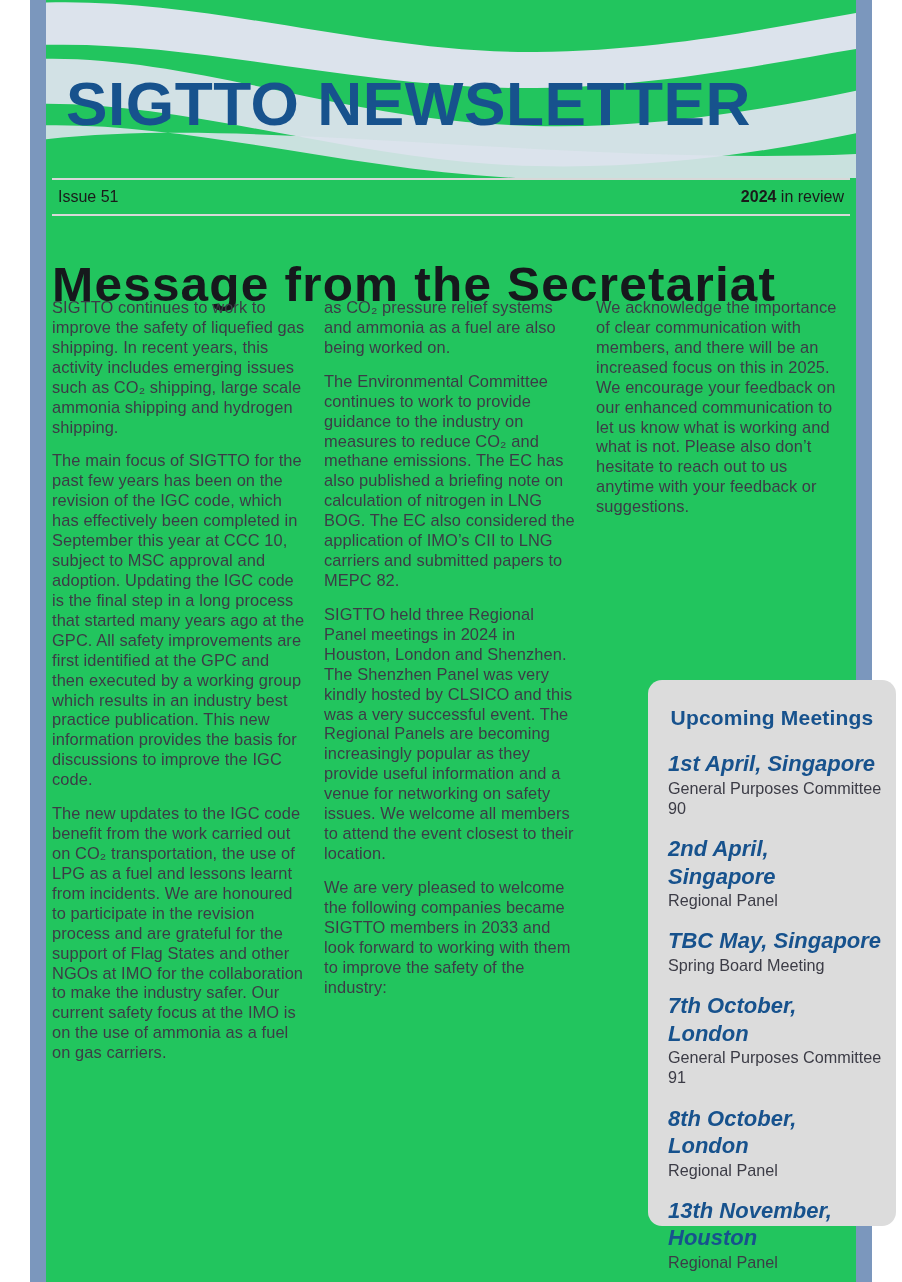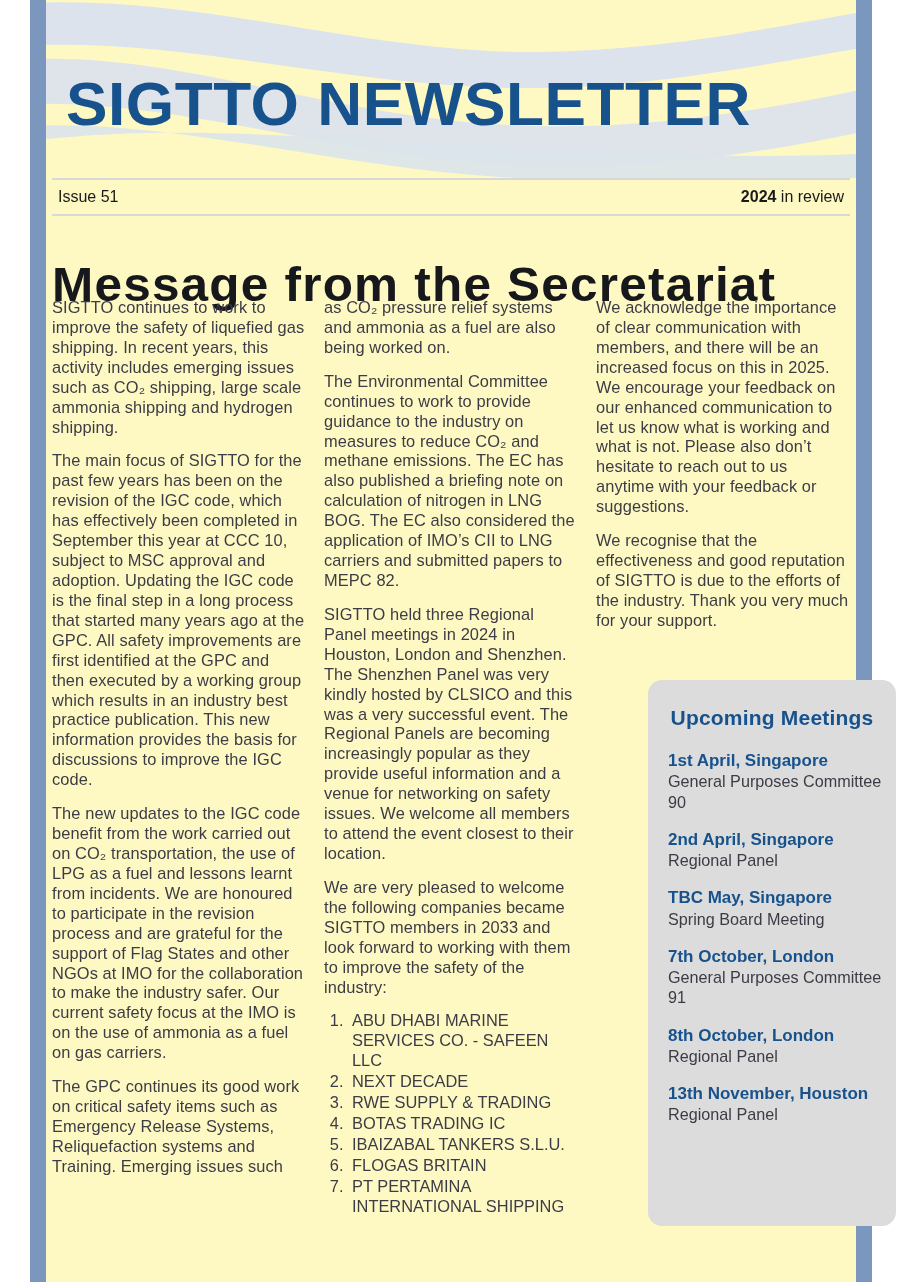--- a/index.html
+++ b/index.html
@@ -30,21 +30,21 @@
   }
   .edge-bar.left  { left: 30px; }
   .edge-bar.right { left: 856px; }
 
   .paper {
     position: absolute;
     left: 46px;
     top: 0;
     width: 810px;
     bottom: 0;
-    background: #fef9c3;
+    background: #22c55e;
   }
 
   
   #masthead {
     position: absolute;
     left: 0;
     top: 0;
     width: 810px;
     height: 178px;
     overflow: hidden;
@@ -169,25 +169,26 @@
     margin-bottom: 20px;
     font-family: "Liberation Sans Narrow", "Liberation Sans", sans-serif;
     letter-spacing: 0.2px;
   }
   .meeting {
     margin-bottom: 17px;
     padding-left: 6px;
   }
   .meeting:last-child { margin-bottom: 12px; }
   .meeting-date {
-    font-size: 17px;
+    font-size: 22px;
     font-weight: 700;
     color: #17528d;
     line-height: 1.25;
     font-family: "Liberation Sans Narrow", "Liberation Sans", sans-serif;
+    font-style: italic;
   }
   .meeting-desc {
     font-size: 16.2px;
     color: #3c3c46;
     line-height: 1.25;
     font-family: "Liberation Sans Narrow", "Liberation Sans", sans-serif;
   }
 </style>
 </head>
 <body>
@@ -219,42 +220,31 @@
     </div>
 
     <h1 id="headline">Message from the Secretariat</h1>
 
     <div id="columns">
 
       <div class="col">
         <p>SIGTTO continues to work to improve the safety of liquefied gas shipping. In recent years, this activity includes emerging issues such as CO₂ shipping, large scale ammonia shipping and hydrogen shipping.</p>
         <p>The main focus of SIGTTO for the past few years has been on the revision of the IGC code, which has effectively been completed in September this year at CCC 10, subject to MSC approval and adoption. Updating the IGC code is the final step in a long process that started many years ago at the GPC. All safety improvements are first identified at the GPC and then executed by a working group which results in an industry best practice publication. This new information provides the basis for discussions to improve the IGC code.</p>
         <p>The new updates to the IGC code benefit from the work carried out on CO₂ transportation, the use of LPG as a fuel and lessons learnt from incidents. We are honoured to participate in the revision process and are grateful for the support of Flag States and other NGOs at IMO for the collaboration to make the industry safer. Our current safety focus at the IMO is on the use of ammonia as a fuel on gas carriers.</p>
-        <p>The GPC continues its good work on critical safety items such as Emergency Release Systems, Reliquefaction systems and Training. Emerging issues such</p>
       </div>
 
       <div class="col">
         <p>as CO₂ pressure relief systems and ammonia as a fuel are also being worked on.</p>
         <p>The Environmental Committee continues to work to provide guidance to the industry on measures to reduce CO₂ and methane emissions. The EC has also published a briefing note on calculation of nitrogen in LNG BOG. The EC also considered the application of IMO’s CII to LNG carriers and submitted papers to MEPC 82.</p>
         <p>SIGTTO held three Regional Panel meetings in 2024 in Houston, London and Shenzhen. The Shenzhen Panel was very kindly hosted by CLSICO and this was a very successful event. The Regional Panels are becoming increasingly popular as they provide useful information and a venue for networking on safety issues. We welcome all members to attend the event closest to their location.</p>
         <p>We are very pleased to welcome the following companies became SIGTTO members in 2033 and look forward to working with them to improve the safety of the industry:</p>
-        <ol class="members">
-          <li>ABU DHABI MARINE SERVICES CO. - SAFEEN LLC</li>
-          <li>NEXT DECADE</li>
-          <li>RWE SUPPLY &amp; TRADING</li>
-          <li>BOTAS TRADING IC</li>
-          <li>IBAIZABAL TANKERS S.L.U.</li>
-          <li>FLOGAS BRITAIN</li>
-          <li>PT PERTAMINA INTERNATIONAL SHIPPING</li>
-        </ol>
       </div>
 
       <div class="col">
         <p>We acknowledge the importance of clear communication with members, and there will be an increased focus on this in 2025. We encourage your feedback on our enhanced communication to let us know what is working and what is not. Please also don’t hesitate to reach out to us anytime with your feedback or suggestions.</p>
-        <p>We recognise that the effectiveness and good reputation of SIGTTO is due to the efforts of the industry. Thank you very much for your support.</p>
       </div>
 
     </div>
 
     <div id="meetings-box">
       <div id="meetings-title">Upcoming Meetings</div>
 
       <div class="meeting">
         <div class="meeting-date">1st April, Singapore</div>
         <div class="meeting-desc">General Purposes Committee 90</div>

